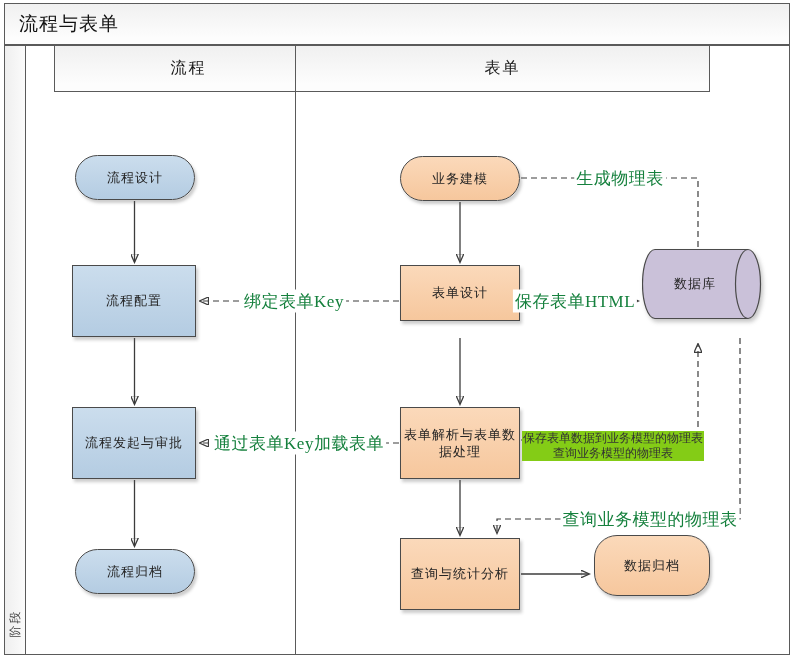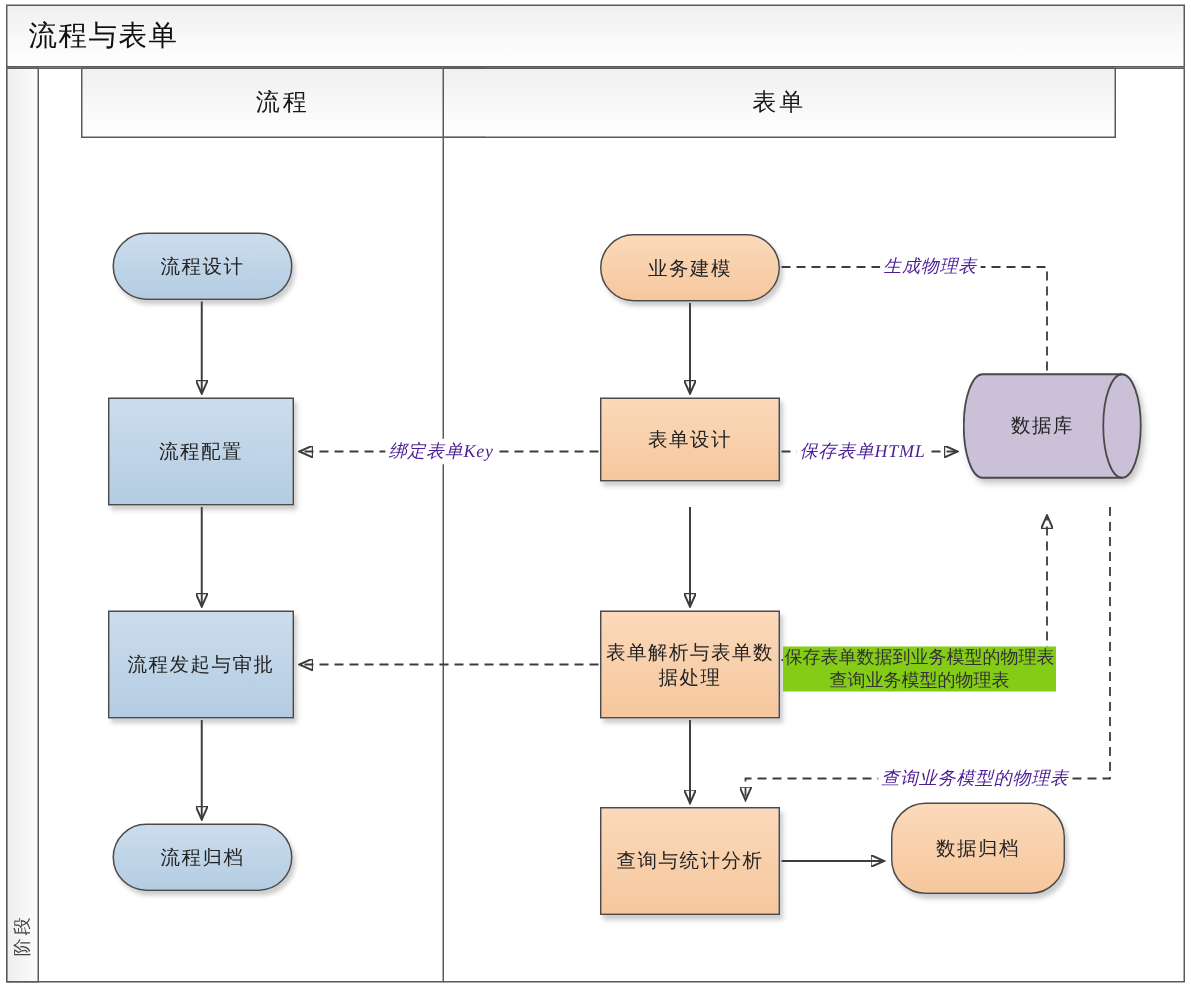--- a/index.html
+++ b/index.html
@@ -12,21 +12,21 @@
   #title-band .t{padding-left:14px;font-size:19px;color:#111;letter-spacing:1px;}
   #pool-frame{left:4px;top:45px;width:786px;height:610px;border:1px solid #5a5a5a;
               box-sizing:border-box;position:absolute;background:transparent;}
   #phase-strip{left:4px;top:45px;width:22px;height:610px;
                background:linear-gradient(90deg,#efefef,#fbfbfb);}
   .phase-text{position:absolute;left:50%;bottom:22px;transform:translateX(-50%) rotate(-90deg);
               white-space:nowrap;font-size:12px;color:#444;letter-spacing:2px;}
   .lane-head{display:flex;align-items:center;justify-content:center;font-size:16px;
              color:#1a1a1a;letter-spacing:2px;}
   #lane-head-process{left:26px;top:45px;width:269px;height:47px;margin-left:28px;}
-  #lane-head-form{left:295px;top:45px;width:449px;height:47px;}
+  #lane-head-form{left:295px;top:45px;width:415px;height:47px;}
   #lane-divider{position:absolute;left:295px;top:92px;width:1px;height:563px;background:#5a5a5a;}
   
   .node{position:absolute;display:flex;align-items:center;justify-content:center;
         text-align:center;font-size:13px;letter-spacing:1px;color:#242424;
         border:1px solid #4a4a4a;box-sizing:border-box;padding:20px 3px;
         box-shadow:2px 3px 3px rgba(90,90,90,0.30);z-index:3;}
   .stadium{border-radius:23px;}
   .blue{background:linear-gradient(180deg,#cbdded 0%,#b4cce2 100%);}
   .orange{background:linear-gradient(180deg,#fbd9ba 0%,#f6c79d 100%);}
   #n-process-design{left:75px;top:155px;width:120px;height:45px;}
@@ -39,22 +39,22 @@
   #n-query-stats{left:400px;top:538px;width:120px;height:72px;}
   #n-data-archive{left:594px;top:535px;width:116px;height:61px;}
   #n-database{position:absolute;left:642px;top:248px;width:120px;height:72px;z-index:3;}
   #n-database svg{filter:drop-shadow(2px 3px 2px rgba(90,90,90,0.35));}
   #n-database .dblabel{position:absolute;left:0;top:0;width:106px;height:72px;display:flex;
         align-items:center;justify-content:center;font-size:13px;letter-spacing:1px;color:#242424;}
   
   #edges{position:absolute;left:0;top:0;width:794px;height:659px;z-index:2;pointer-events:none;}
   #edges path{fill:none;stroke:#3c3c3c;stroke-width:1.3px;}
   #edges path.dash{stroke-dasharray:6,4;stroke-width:1.2px;}
-  .elabel{position:absolute;transform:translate(-50%,-50%);background:#fff;font-size:12px;
-          color:#4c1d95;white-space:nowrap;padding:0 2px;z-index:4;letter-spacing:0.5px;font-style:italic;}
+  .elabel{position:absolute;transform:translate(-50%,-50%);background:#fff;font-size:17px;
+          color:#15803d;white-space:nowrap;padding:0 2px;z-index:4;letter-spacing:0.5px;}
   #el-save-query{position:absolute;left:522px;top:431px;width:182px;background:#84cc16;
           font-size:12px;color:#333;text-align:center;line-height:15px;z-index:4;}
 </style>
 </head>
 <body>
 
 <div id="page">
 
   <div class="band" id="title-band">
     <span class="t">流程与表单</span>
@@ -125,19 +125,20 @@
     <svg width="120" height="72" viewBox="0 0 120 72">
       <path d="M13 1.5 L106 1.5 A12.5 34.5 0 0 1 106 70.5 L13 70.5 A12.5 34.5 0 0 1 13 1.5 Z" fill="#cac1d9" stroke="#4a4a4a" stroke-width="1.2"></path>
       <path d="M106 1.5 A12.5 34.5 0 0 0 106 70.5" fill="none" stroke="#4a4a4a" stroke-width="1.2"></path>
     </svg>
     <div class="dblabel">数据库</div>
   </div>
 
   <div class="elabel" style="left:620px;top:178px;">生成物理表</div>
   <div class="elabel" style="left:294px;top:301px;">绑定表单Key</div>
   <div class="elabel" style="left:575px;top:301px;">保存表单HTML</div>
+  <div class="elabel" style="left:299px;top:443px;">通过表单Key加载表单</div>
   <div id="el-save-query">
     <div>保存表单数据到业务模型的物理表</div>
     <div>查询业务模型的物理表</div>
   </div>
   <div class="elabel" style="left:650px;top:519px;">查询业务模型的物理表</div>
 
 </div>
 
 </body></html>

